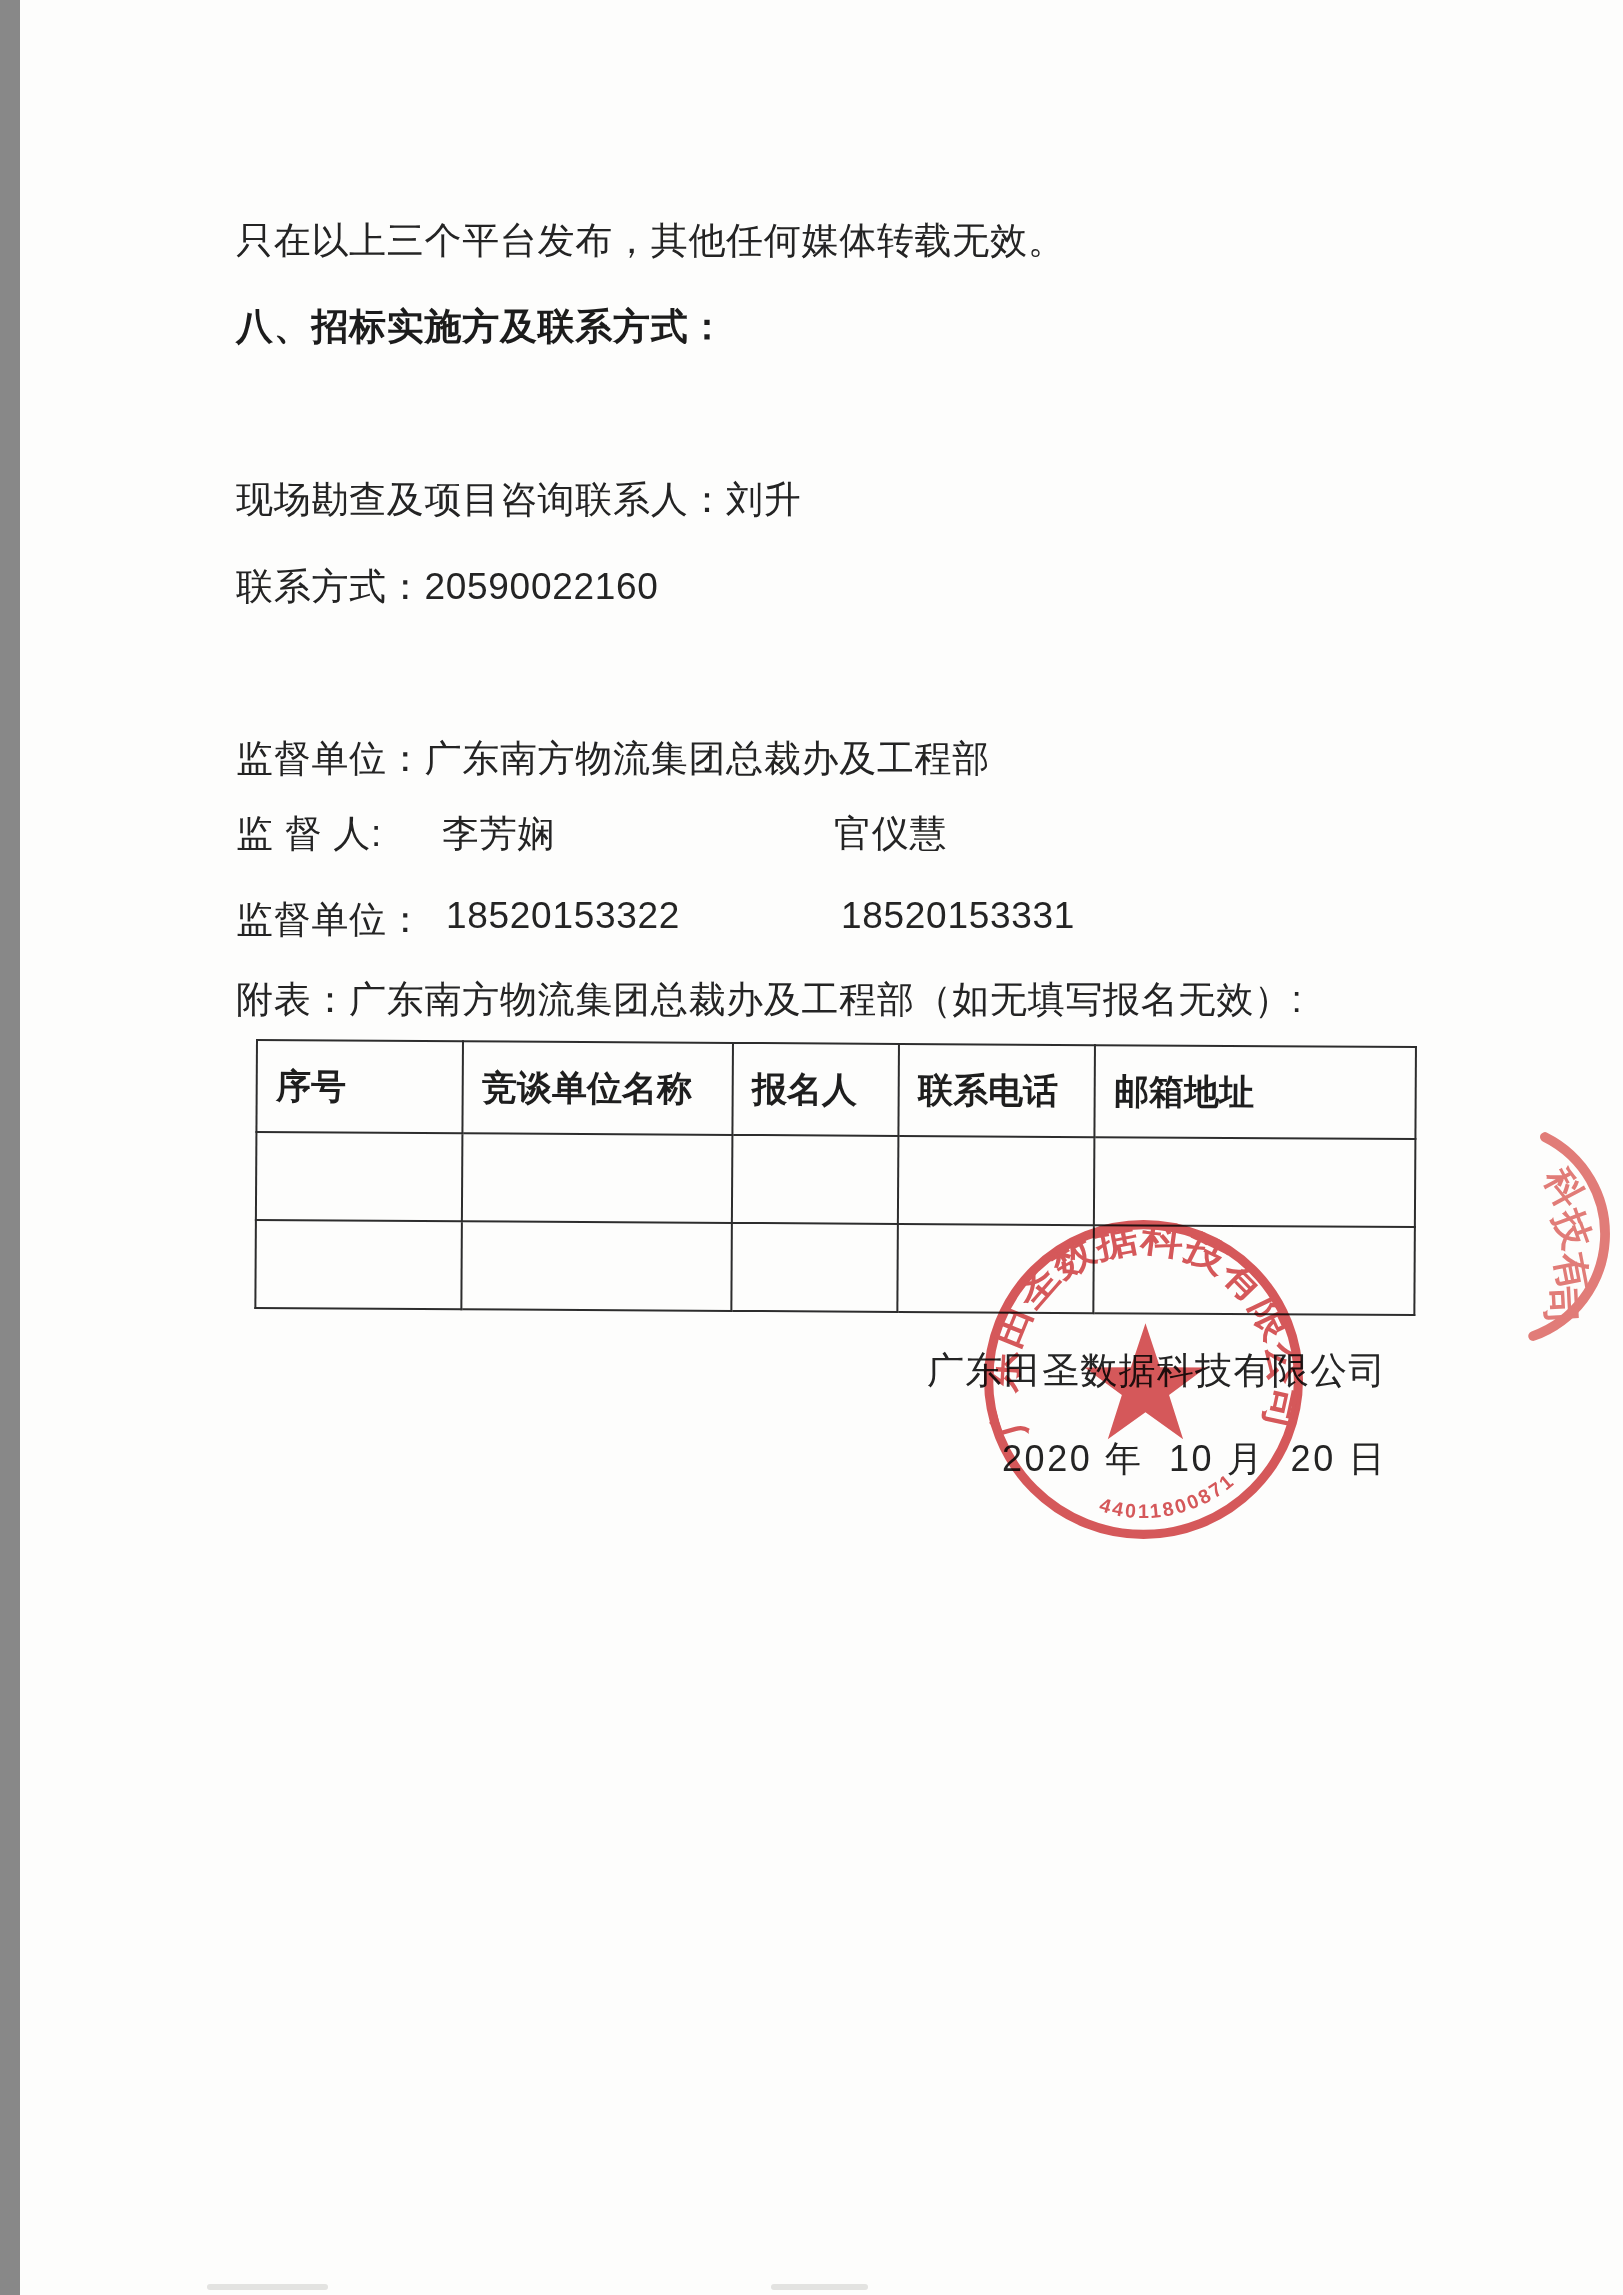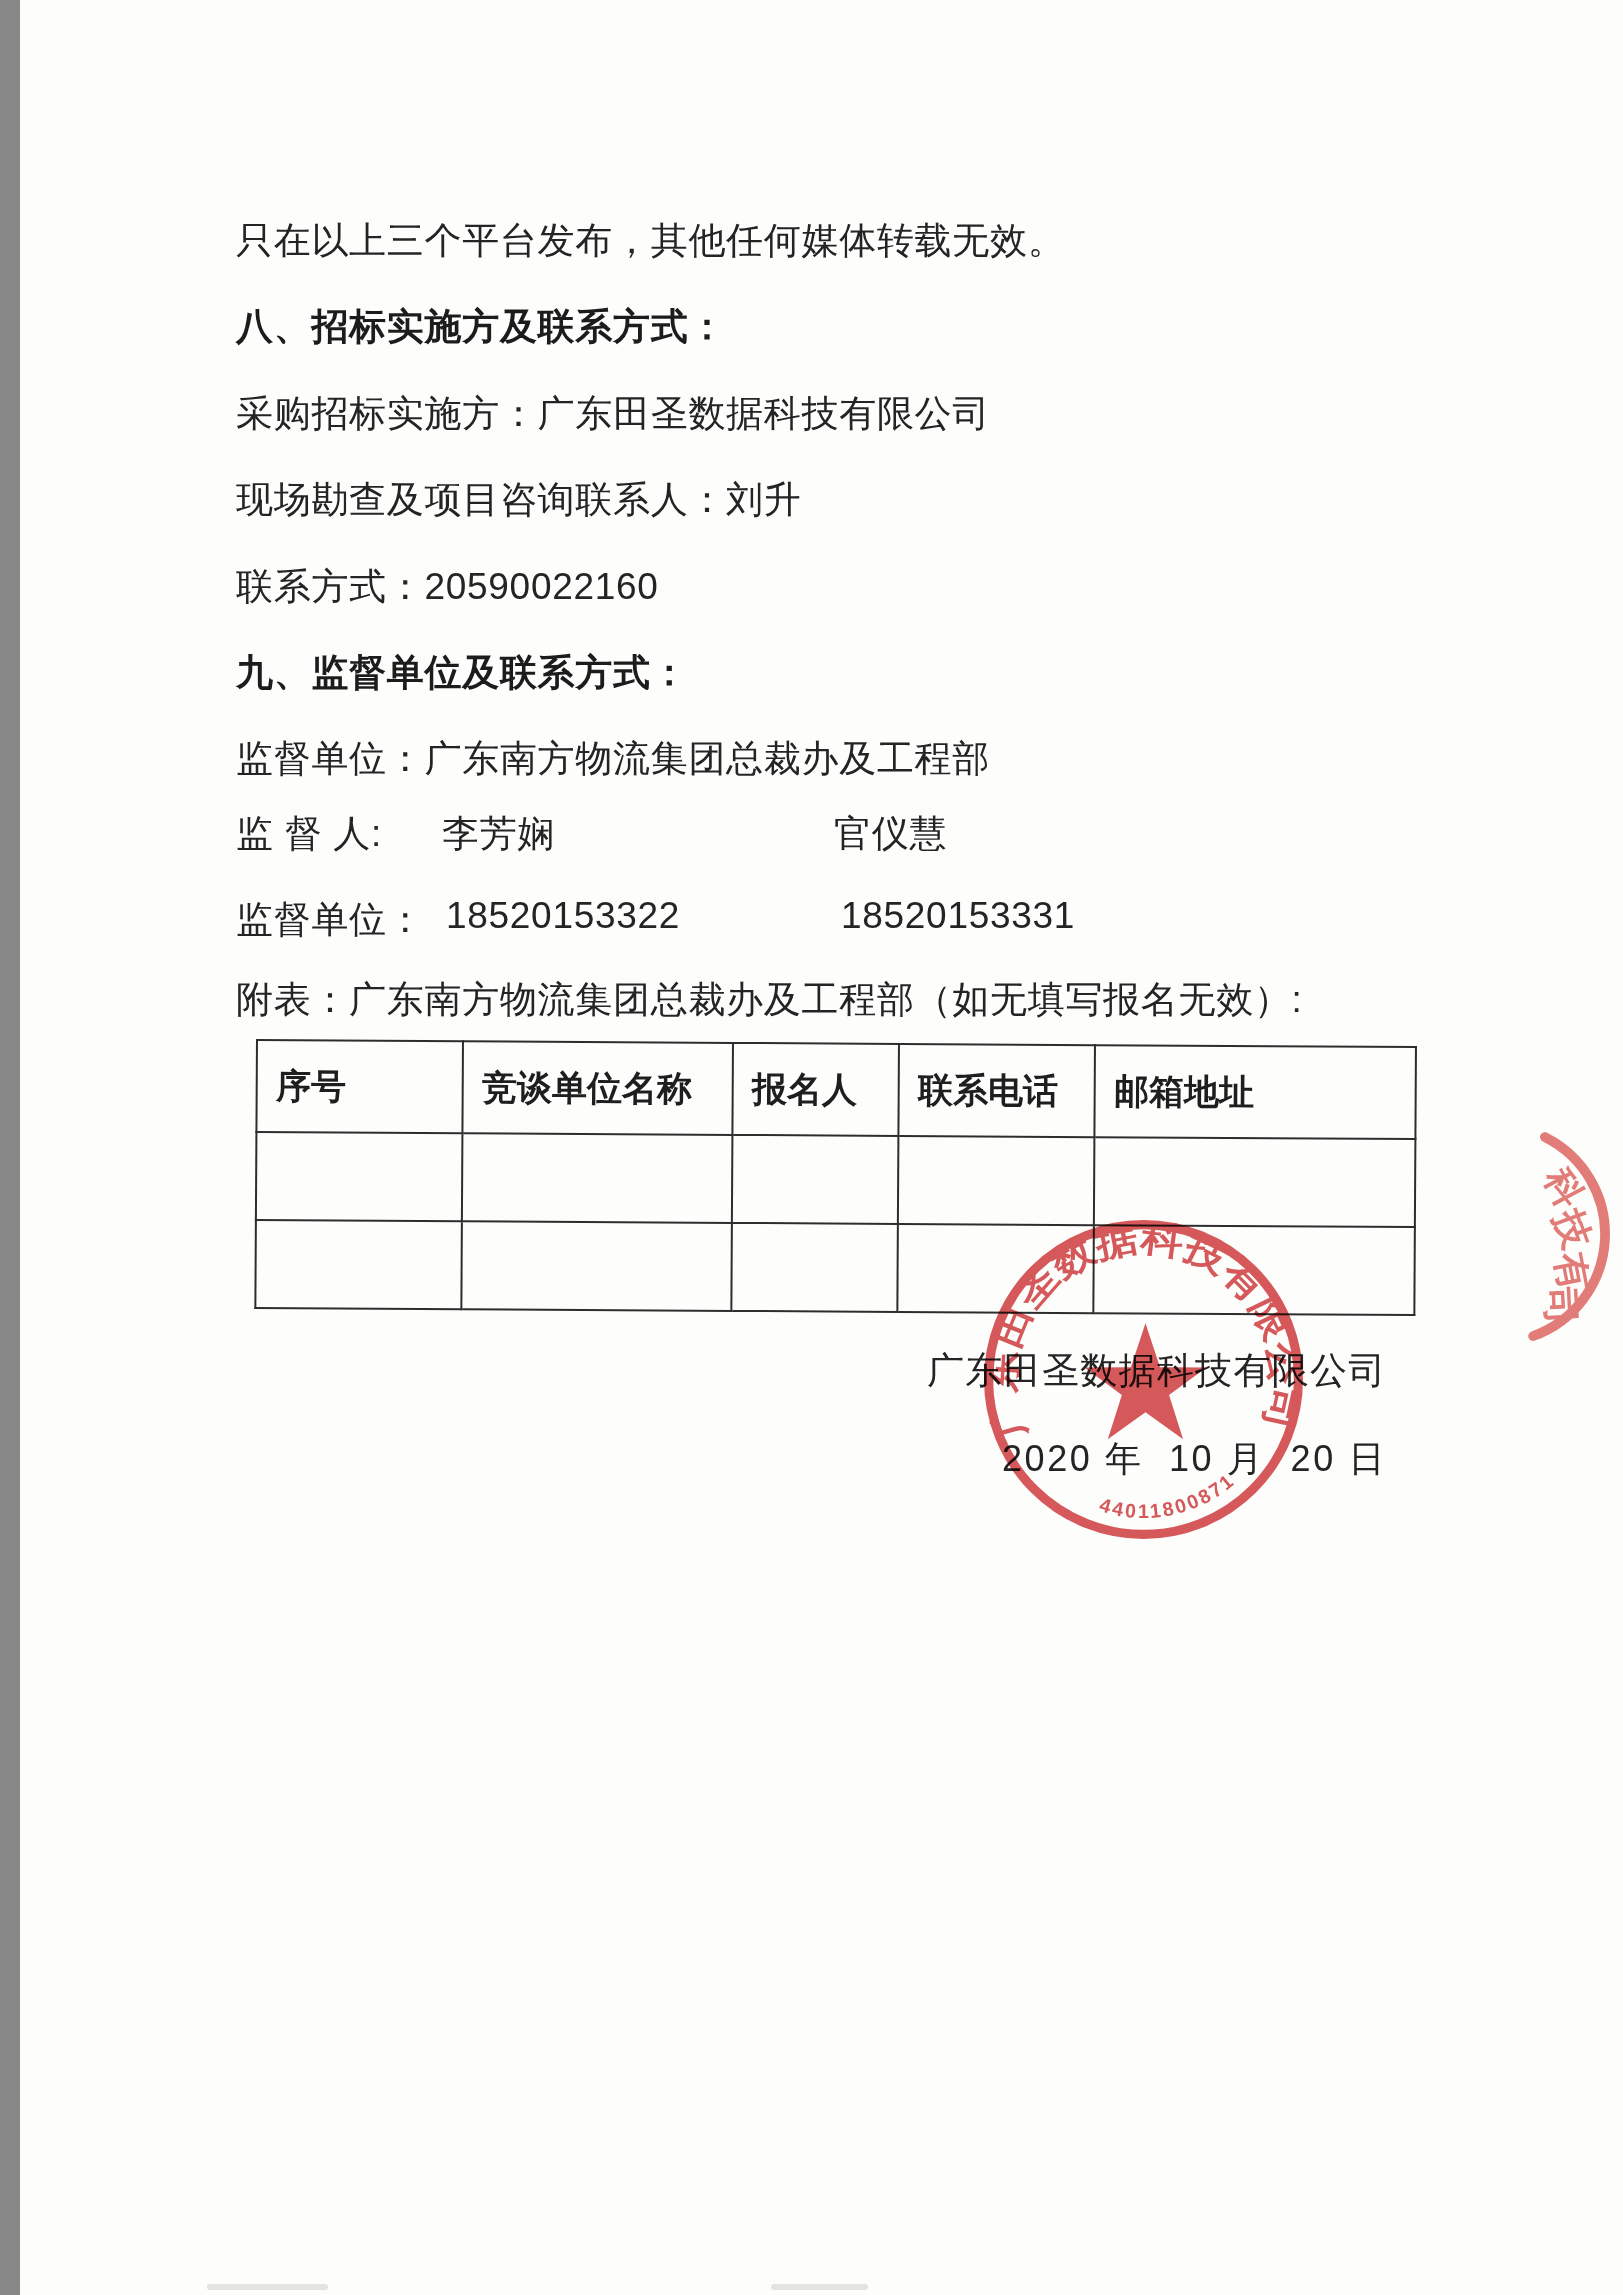--- a/index.html
+++ b/index.html
@@ -77,24 +77,22 @@
   .smudge.s1{left:187px;top:2284px;width:121px;}
   .smudge.s2{left:751px;top:2284px;width:97px;}
 </style>
 </head>
 <body>
 
 <div class="page">
 
   <div class="line" style="top:216px">只在以上三个平台发布，其他任何媒体转载无效。</div>
   <div class="line bold" style="top:302px">八、招标实施方及联系方式：</div>
-  <div class="line" style="top:389px">采购招标实施方：广东田圣数据科技有限公司</div>
   <div class="line" style="top:475px">现场勘查及项目咨询联系人：刘升</div>
   <div class="line" style="top:562px">联系方式：20590022160</div>
-  <div class="line bold" style="top:648px">九、监督单位及联系方式：</div>
   <div class="line" style="top:734px">监督单位：广东南方物流集团总裁办及工程部</div>
 
   <div class="line" style="top:809px;width:1244px">
     <span class="frag" style="left:0">监 督 人:</span>
     <span class="frag" style="left:206px">李芳娴</span>
     <span class="frag" style="left:598px">官仪慧</span>
   </div>
 
   <div class="line" style="top:895px;width:1244px">
     <span class="frag" style="left:0">监督单位：</span>

